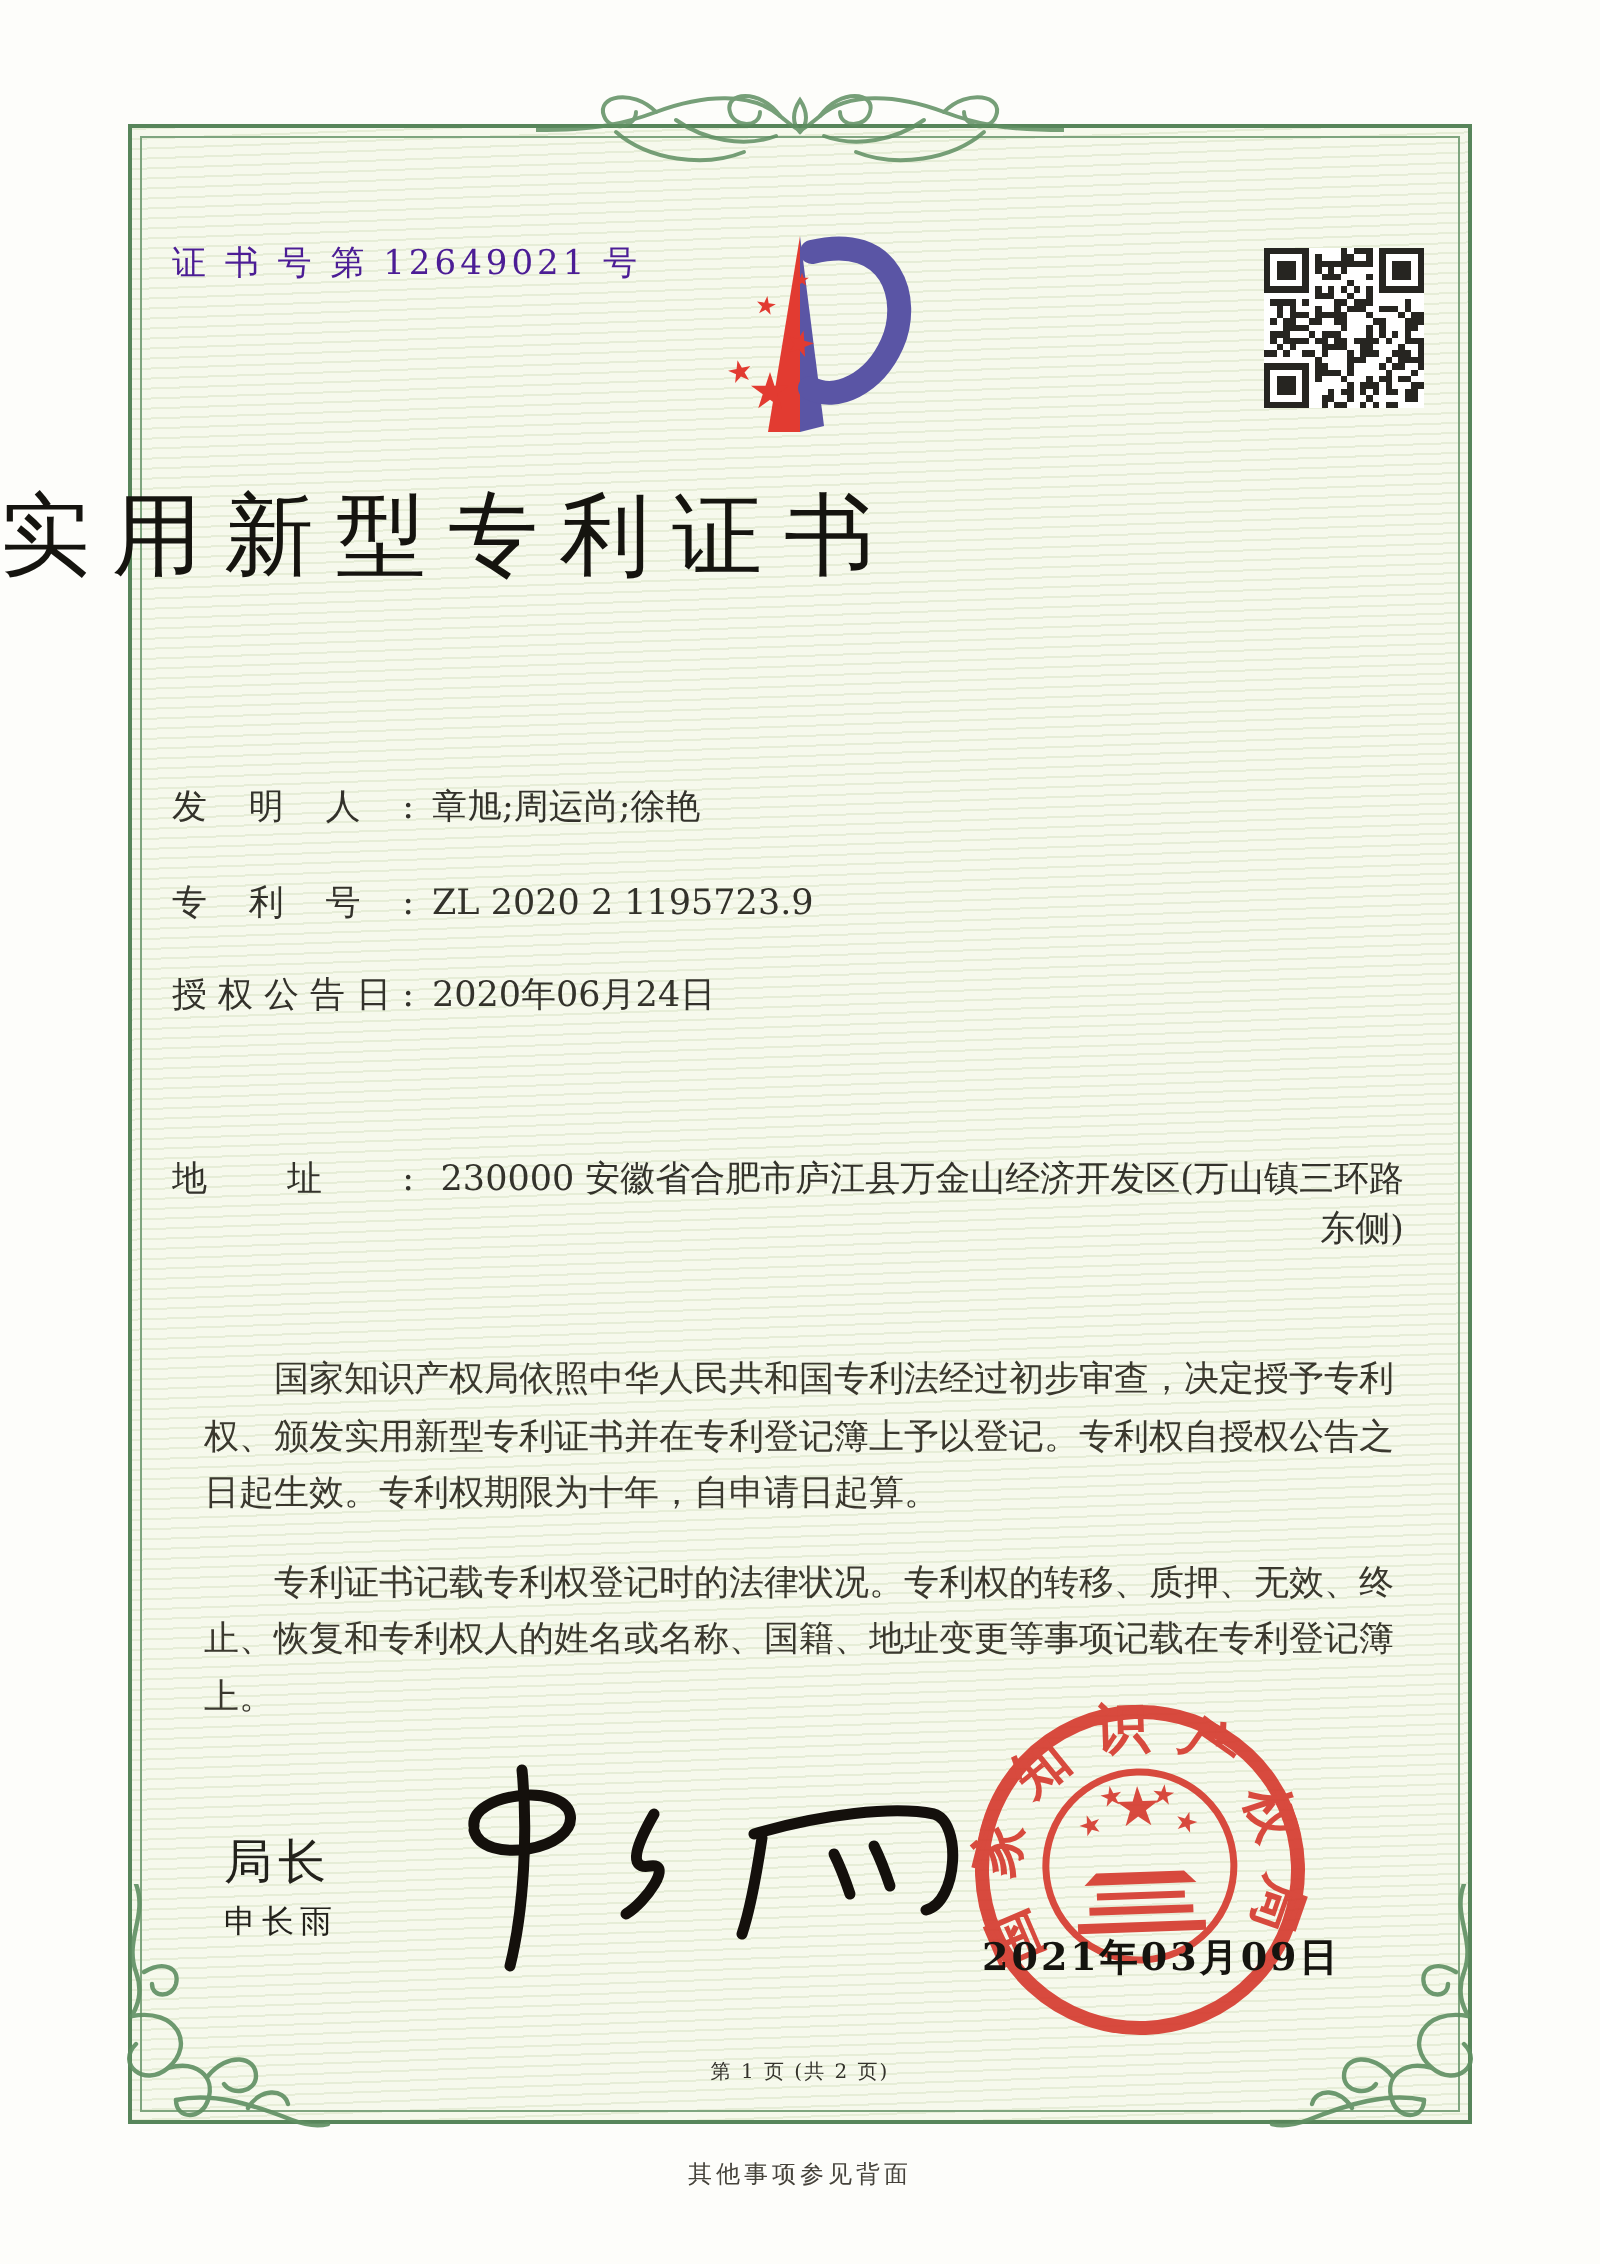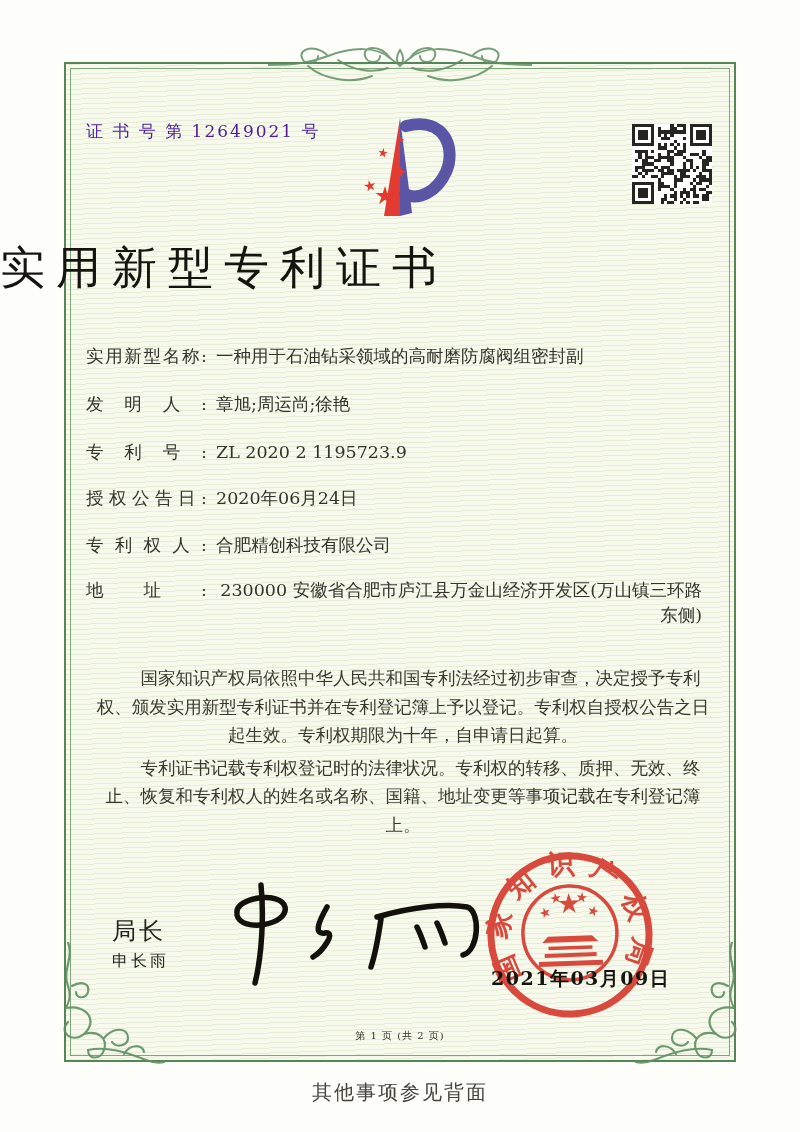--- a/index.html
+++ b/index.html
@@ -33,29 +33,29 @@
   }
   .field-row{left:86px;width:632px;font-size:17.5px;line-height:1.45;color:#33322b;}
   .flabel{
     display:inline-block;width:121px;text-align:justify;text-align-last:justify;
     vertical-align:top;white-space:nowrap;
   }
   .fvalue{display:inline-block;margin-left:9px;vertical-align:top;max-width:486px;}
   .pair2{position:absolute;left:334px;top:0;}
   .pair2 .flabel{width:108px;}
   .paragraphs{left:86px;top:660px;width:634px;font-size:17.5px;line-height:1.63;color:#3a382e;}
-  .paragraphs p{margin:4px;text-indent:2em;text-align:center;}
+  .paragraphs p{margin:16px;text-indent:2em;}
   .sig-label{left:112px;top:915px;font-size:24px;letter-spacing:3px;color:#23221c;
     font-family:"DejaVu Sans","Liberation Sans",sans-serif;}
   .sig-name{left:112px;top:951px;font-size:16px;letter-spacing:3px;color:#23221c;
     font-family:"DejaVu Sans","Liberation Sans",sans-serif;}
   .seal-wrap{left:478px;top:843px;width:184px;height:184px;transform:rotate(-2deg);opacity:.9;}
   .seal-date{left:491px;top:966px;font-size:19px;letter-spacing:1.5px;color:#15140f;font-weight:600;}
   .page-info{left:0;right:0;top:1029px;text-align:center;font-size:10px;color:#33322b;letter-spacing:1px;}
-  .back-note{left:0;right:0;top:1079px;text-align:center;font-size:20px;color:#45423a;letter-spacing:2px;}
+  .back-note{left:0;right:0;top:1079px;text-align:center;font-size:12px;color:#45423a;letter-spacing:2px;}
   svg{display:block;}
   .hidden-defs{position:absolute;width:0;height:0;overflow:hidden;}
 </style>
 </head>
 <body>
 
 <svg class="hidden-defs" aria-hidden="true">
   <defs>
     <path id="star" d="M0,-1 L0.2245,-0.309 L0.951,-0.309 L0.3633,0.118 L0.5878,0.809 L0,0.382 L-0.5878,0.809 L-0.3633,0.118 L-0.951,-0.309 L-0.2245,-0.309 Z"></path>
   </defs>
@@ -417,34 +417,28 @@
       <rect x="11" y="24" width="1" height="1" fill="#262521"></rect>
       <rect x="12" y="24" width="1" height="1" fill="#262521"></rect>
       <rect x="15" y="24" width="1" height="1" fill="#262521"></rect>
       <rect x="17" y="24" width="1" height="1" fill="#262521"></rect>
       <rect x="19" y="24" width="1" height="1" fill="#262521"></rect>
       <rect x="20" y="24" width="1" height="1" fill="#262521"></rect>
     </svg>
 
   <div class="abs title">实用新型专利证书</div>
 
-  <div class="abs field-row" style="top:344px;">
-    <span class="flabel">实用新型名称:</span><span class="fvalue">一种用于石油钻采领域的高耐磨防腐阀组密封副</span>
-  </div>
   <div class="abs field-row" style="top:392px;">
     <span class="flabel">发明人:</span><span class="fvalue">章旭;周运尚;徐艳</span>
   </div>
   <div class="abs field-row" style="top:440px;">
     <span class="flabel">专利号:</span><span class="fvalue">ZL 2020 2 1195723.9</span>
   </div>
   <div class="abs field-row" style="top:486px;">
     <span class="flabel">授权公告日:</span><span class="fvalue">2020年06月24日</span>
-  </div>
-  <div class="abs field-row" style="top:533px;">
-    <span class="flabel">专利权人:</span><span class="fvalue">合肥精创科技有限公司</span>
   </div>
   <div class="abs field-row" style="top:578px;">
     <span class="flabel">地址:</span><span class="fvalue" style="width:486px;text-align:right;">230000 安徽省合肥市庐江县万金山经济开发区(万山镇三环路东侧)</span>
   </div>
 
   <div class="abs paragraphs">
     <p>国家知识产权局依照中华人民共和国专利法经过初步审查，决定授予专利权、颁发实用新型专利证书并在专利登记簿上予以登记。专利权自授权公告之日起生效。专利权期限为十年，自申请日起算。</p>
     <p>专利证书记载专利权登记时的法律状况。专利权的转移、质押、无效、终止、恢复和专利权人的姓名或名称、国籍、地址变更等事项记载在专利登记簿上。</p>
   </div>
 

